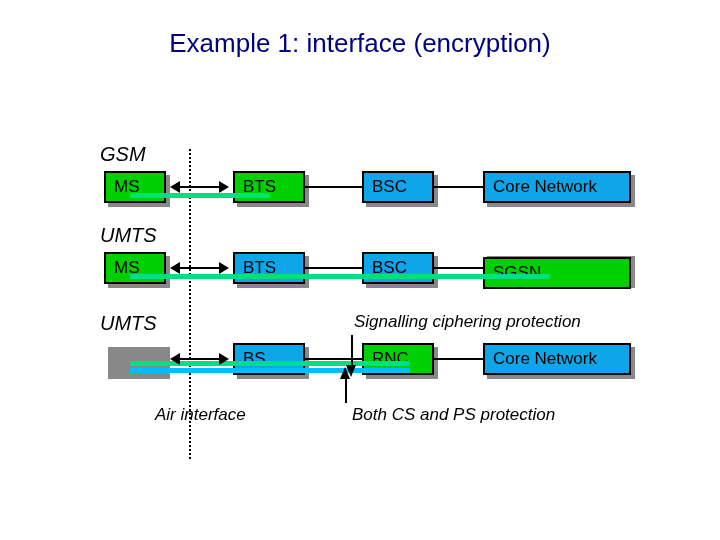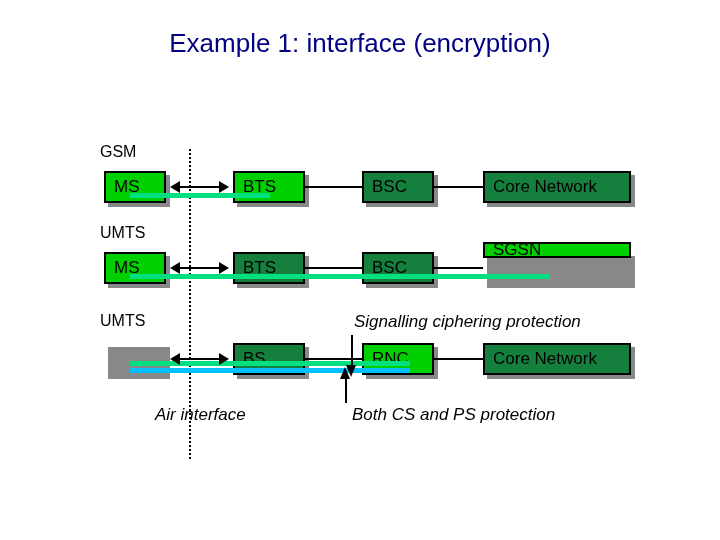--- a/index.html
+++ b/index.html
@@ -1,20 +1,20 @@
 <!DOCTYPE html>
 <html><head>
 <meta charset="utf-8">
 <style>
   html,body{margin:0;padding:0;width:720px;height:540px;background:#fff;font-family:Verdana,Geneva,sans-serif;color:#000}
   .title{color:#000080;font-size:26px;text-align:center;padding-top:28px;font-family:Verdana,Geneva,sans-serif}
   .stage{position:relative;width:720px;height:490px}
-  .lbl{position:absolute;font-size:16px}
+  .lbl{position:absolute;font-style:italic;font-size:20px}
   .shadow{position:absolute;background:#888}
-  .box{position:absolute;border:2px solid #000;background:#15803d;font-size:17px;display:flex;align-items:center;padding-left:8px;box-sizing:border-box}
+  .box{position:absolute;border:2px solid #000;background:#0ea5e9;font-size:17px;display:flex;align-items:center;padding-left:8px;box-sizing:border-box}
   .box.green{background:#00d000}
   .vline{position:absolute;width:0;border-left:2px dotted #000}
   .seg{position:absolute;height:5px;background:#00e080}
   .seg.blue{background:#00bfff}
   .thin{position:absolute;height:2px;background:#000}
   .arrL,.arrR{position:absolute;width:0;height:0;border-top:6px solid transparent;border-bottom:6px solid transparent}
   .arrL{border-right:10px solid #000}
   .arrR{border-left:10px solid #000}
   .note{position:absolute;font-style:italic;font-size:17px}
   .ptr{position:absolute;width:0;height:0;border-left:5px solid transparent;border-right:5px solid transparent;border-bottom:12px solid #000}
@@ -70,21 +70,21 @@
   <div class="box" style="left:233px;top:193px;width:72px;height:32px">
       <span>BTS</span>
     </div>
 
   <div class="shadow" style="left:366px;top:197px;width:72px;height:32px"></div>
   <div class="box" style="left:362px;top:193px;width:72px;height:32px">
       <span>BSC</span>
     </div>
 
   <div class="shadow" style="left:487px;top:197px;width:148px;height:32px"></div>
-  <div class="box green" style="left:483px;top:183px;width:148px;height:16px">
+  <div class="box green" style="left:483px;top:198px;width:148px;height:32px">
       <span>SGSN</span>
     </div>
 
   <div class="seg" style="left:130px;top:215px;width:420px"></div>
   <div class="thin" style="left:176px;top:208px;width:47px"></div>
   <div class="arrL" style="left:170px;top:203px"></div>
   <div class="arrR" style="left:219px;top:203px"></div>
   <div class="thin" style="left:305px;top:208px;width:57px"></div>
   <div class="thin" style="left:434px;top:208px;width:49px"></div>
 

